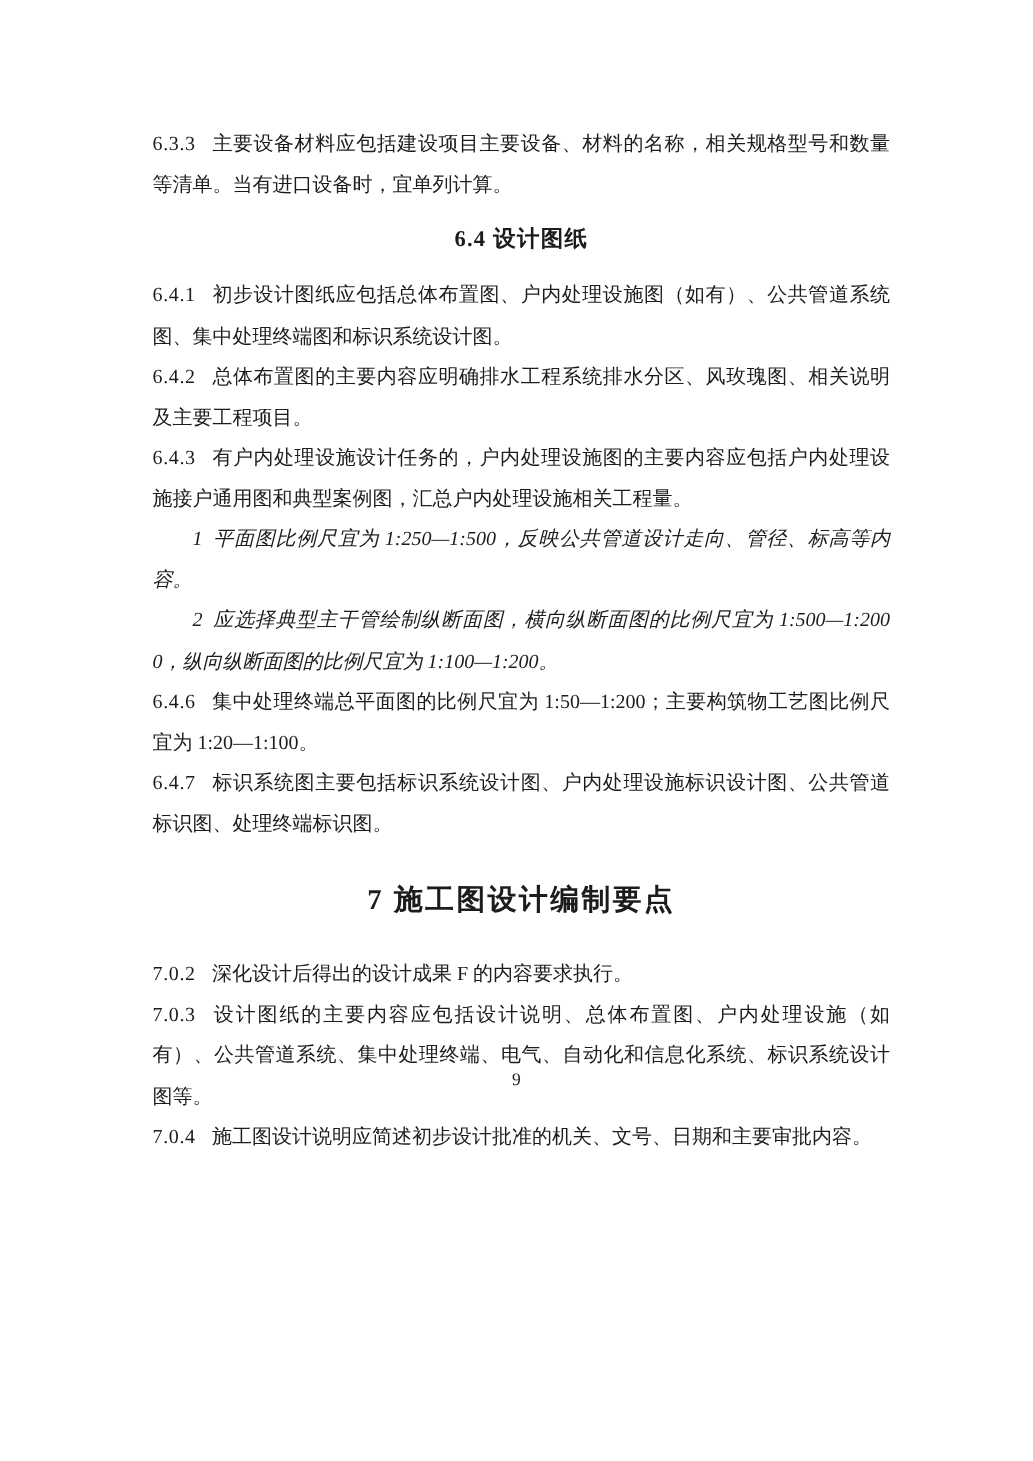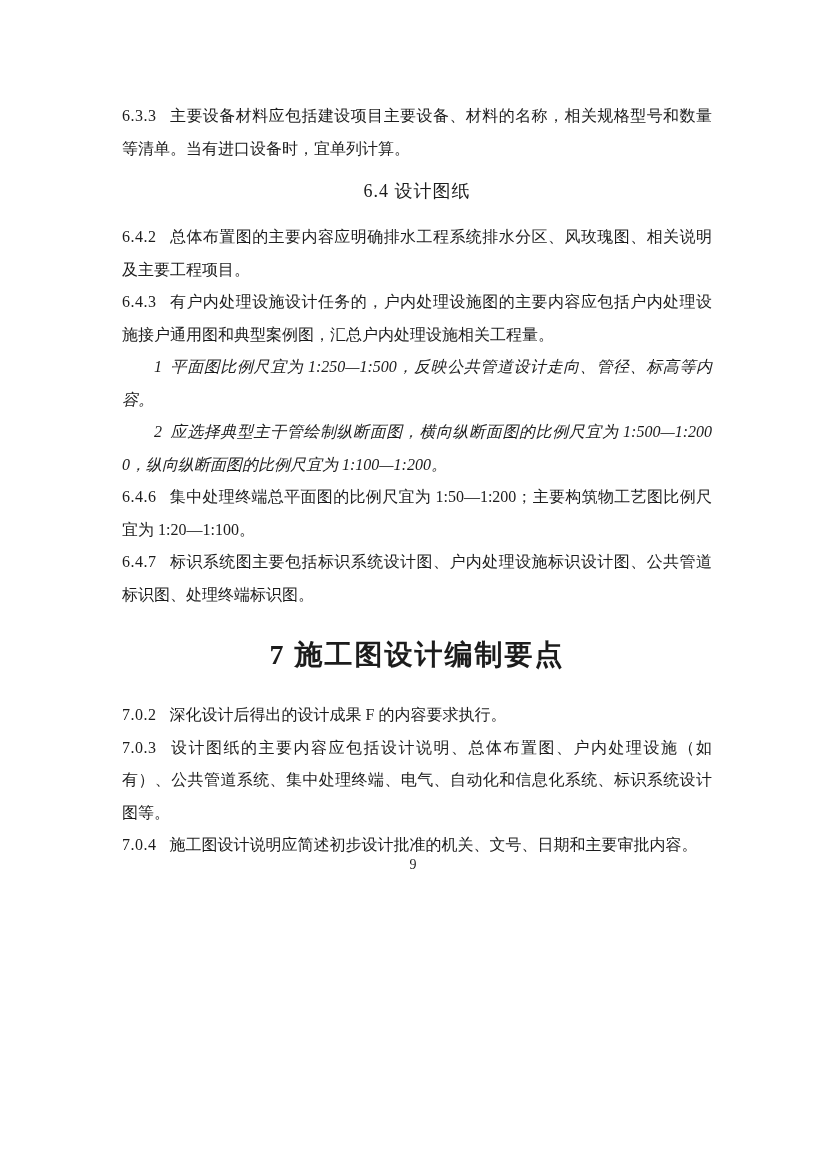--- a/index.html
+++ b/index.html
@@ -37,28 +37,28 @@
   .clause-num {
     display: inline-block;
     margin-right: 13px;
     letter-spacing: 0.5px;
   }
   .subitem-num {
     margin-right: 8px;
   }
   h2.section-heading {
     font-size: 18px;
-    font-weight: 400;
+    font-weight: 700;
     text-align: center;
     line-height: 33px;
     margin: 10px 0 13px 0;
     letter-spacing: 1px;
   }
   h1.chapter-heading {
-    font-size: 28px;
+    font-size: 23px;
     font-weight: 700;
     text-align: center;
     line-height: 34px;
     margin: 27px 0 27px 0;
     letter-spacing: 2px;
   }
   .footer {
     position: absolute;
     left: 0;
     bottom: 52px;
@@ -73,20 +73,21 @@
 </head>
 <body>
 
 <div class="page">
   <main class="content">
 
     <p class="clause"><span class="clause-num">6.3.3</span><span>主要设备材料应包括建设项目主要设备、材料的名称，相关规格型号和数量等清单。当有进口设备时，宜单列计算。</span></p>
 
     <h2 class="section-heading">6.4 设计图纸</h2>
 
+    <p class="clause"><span class="clause-num">6.4.1</span><span>初步设计图纸应包括总体布置图、户内处理设施图（如有）、公共管道系统图、集中处理终端图和标识系统设计图。</span></p>
 
     <p class="clause"><span class="clause-num">6.4.2</span><span>总体布置图的主要内容应明确排水工程系统排水分区、风玫瑰图、相关说明及主要工程项目。</span></p>
 
     <p class="clause"><span class="clause-num">6.4.3</span><span>有户内处理设施设计任务的，户内处理设施图的主要内容应包括户内处理设施接户通用图和典型案例图，汇总户内处理设施相关工程量。</span></p>
 
 
     <p class="subitem"><span class="subitem-num">1</span><span>平面图比例尺宜为 1:250—1:500，反映公共管道设计走向、管径、标高等内容。</span></p>
 
     <p class="subitem"><span class="subitem-num">2</span><span>应选择典型主干管绘制纵断面图，横向纵断面图的比例尺宜为 1:500—1:2000，纵向纵断面图的比例尺宜为 1:100—1:200。</span></p>
 

